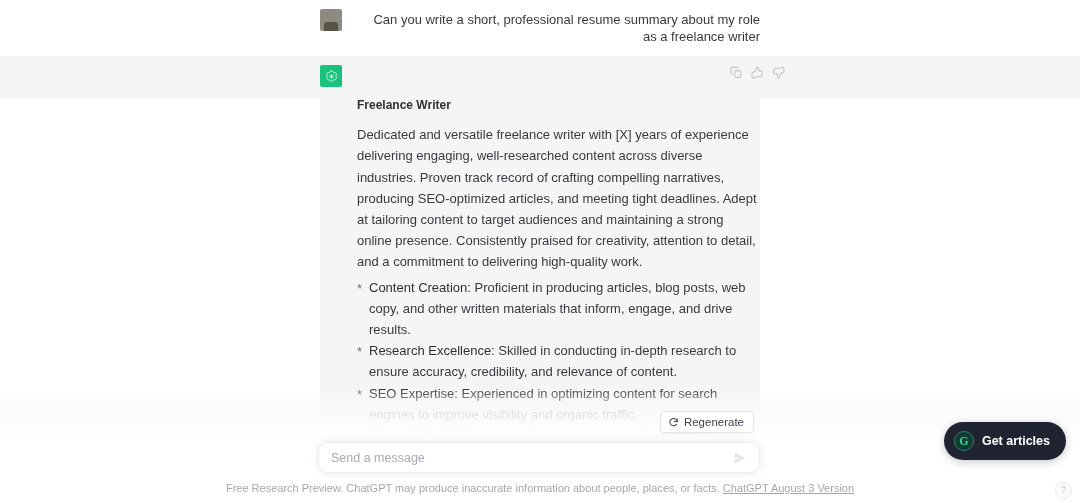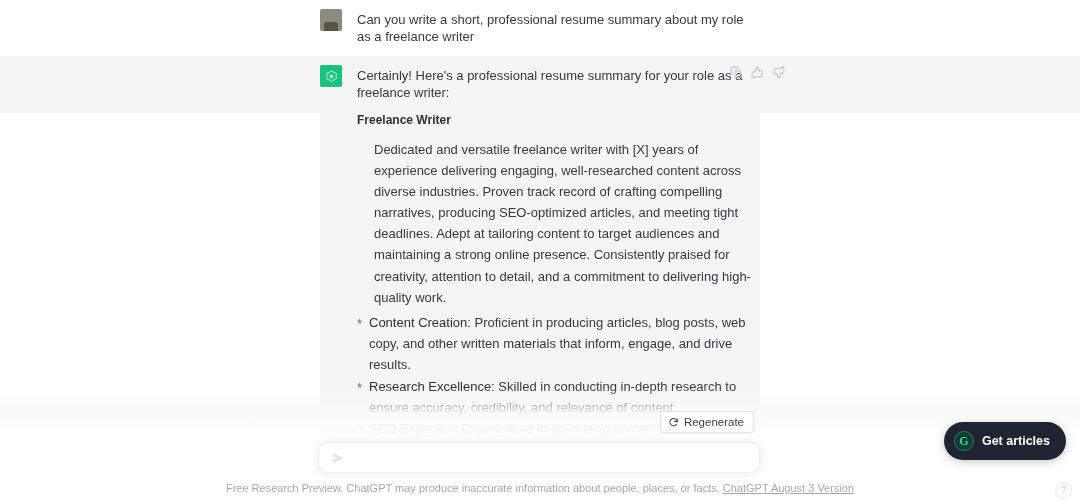--- a/index.html
+++ b/index.html
@@ -24,21 +24,21 @@
     position: absolute;
     inset: 0 0 0 0;
     overflow: hidden;
   }
 
   .msg-row {
     width: 100%;
     display: flex;
     justify-content: center;
   }
-  .msg-row.user   { background: #ffffff; }
+  .msg-row.user   { background: #ffffff; text-align: right; }
   .msg-row.assistant { background: #f5f5f5; }
 
   .msg-inner {
     width: 440px;
     display: flex;
     align-items: flex-start;
     gap: 15px;
     padding: 11px 0 11px 0;
     position: relative;
   }
@@ -110,21 +110,20 @@
     padding-right: 0;
   }
 
   .ans-h { font-weight: bold; color: #2d3035; margin-bottom: 12px; font-size: 12px; }
   .ans-h.strengths { margin-top: 22px; margin-bottom: 13px; }
 
   .ans-p {
     line-height: 1.63;
     color: #373a3f;
     margin-bottom: 2px;
-    margin-left: 17px;
   }
 
   ul.ans-list { list-style: none; margin-top: 4px; }
   ul.ans-list li {
     position: relative;
     padding-left: 12px;
     line-height: 1.63;
     margin-bottom: 0px;
     color: #373a3f;
   }
@@ -277,21 +276,20 @@
   </div>
 
   <div class="msg-row assistant">
     <div class="msg-inner">
       <div class="avatar gpt">
         <svg viewBox="0 0 24 24" fill="none" stroke="#ffffff" stroke-width="1.2">
           <path d="M12 3.2c-2 0-3.4 1.3-3.6 2.6-1.6-.5-3.3.3-3.9 1.7-.7 1.4-.2 3 .9 3.9-1.1.9-1.6 2.5-.9 3.9.6 1.4 2.3 2.2 3.9 1.7.2 1.3 1.6 2.6 3.6 2.6s3.4-1.3 3.6-2.6c1.6.5 3.3-.3 3.9-1.7.7-1.4.2-3-.9-3.9 1.1-.9 1.6-2.5.9-3.9-.6-1.4-2.3-2.2-3.9-1.7C15.4 4.5 14 3.2 12 3.2z"></path>
           <path d="M12 8.4v7.2M8.8 10.2l6.4 3.6M15.2 10.2l-6.4 3.6"></path>
         </svg>
       </div>
-      <div class="msg-text">Certainly! Here's a professional resume summary for your role as a freelance writer:</div>
 
       <div class="msg-actions">
         <span class="act-ico">
           <svg viewBox="0 0 24 24" fill="none" stroke="currentColor" stroke-width="2" stroke-linecap="round" stroke-linejoin="round">
             <rect x="9" y="9" width="11" height="12" rx="2"></rect>
             <path d="M5 15H4a2 2 0 0 1-2-2V4a2 2 0 0 1 2-2h9a2 2 0 0 1 2 2v1"></path>
           </svg>
         </span>
         <span class="act-ico">
           <svg viewBox="0 0 24 24" fill="none" stroke="currentColor" stroke-width="2" stroke-linecap="round" stroke-linejoin="round">
@@ -347,20 +345,21 @@
       <path d="M20 11a8 8 0 1 0-1.6 5"></path>
       <path d="M20 4v6h-6"></path>
     </svg>
   </span>
   <span>Regenerate</span>
 </button>
 
 <div id="composer-zone"></div>
 
 <div id="input-wrap">
+  <input id="msg-input" type="text" placeholder="Send a message" style="">
   <button id="send-btn">
     <svg viewBox="0 0 24 24" fill="currentColor">
       <path d="M3 20.5l18-8.5L3 3.5l0 6.6 12 1.9-12 1.9z"></path>
     </svg>
   </button>
 </div>
 
 <div id="footer-note">
   <span>Free Research Preview. ChatGPT may produce inaccurate information about people, places, or facts.</span>
   <a href="#">ChatGPT August 3 Version</a>

